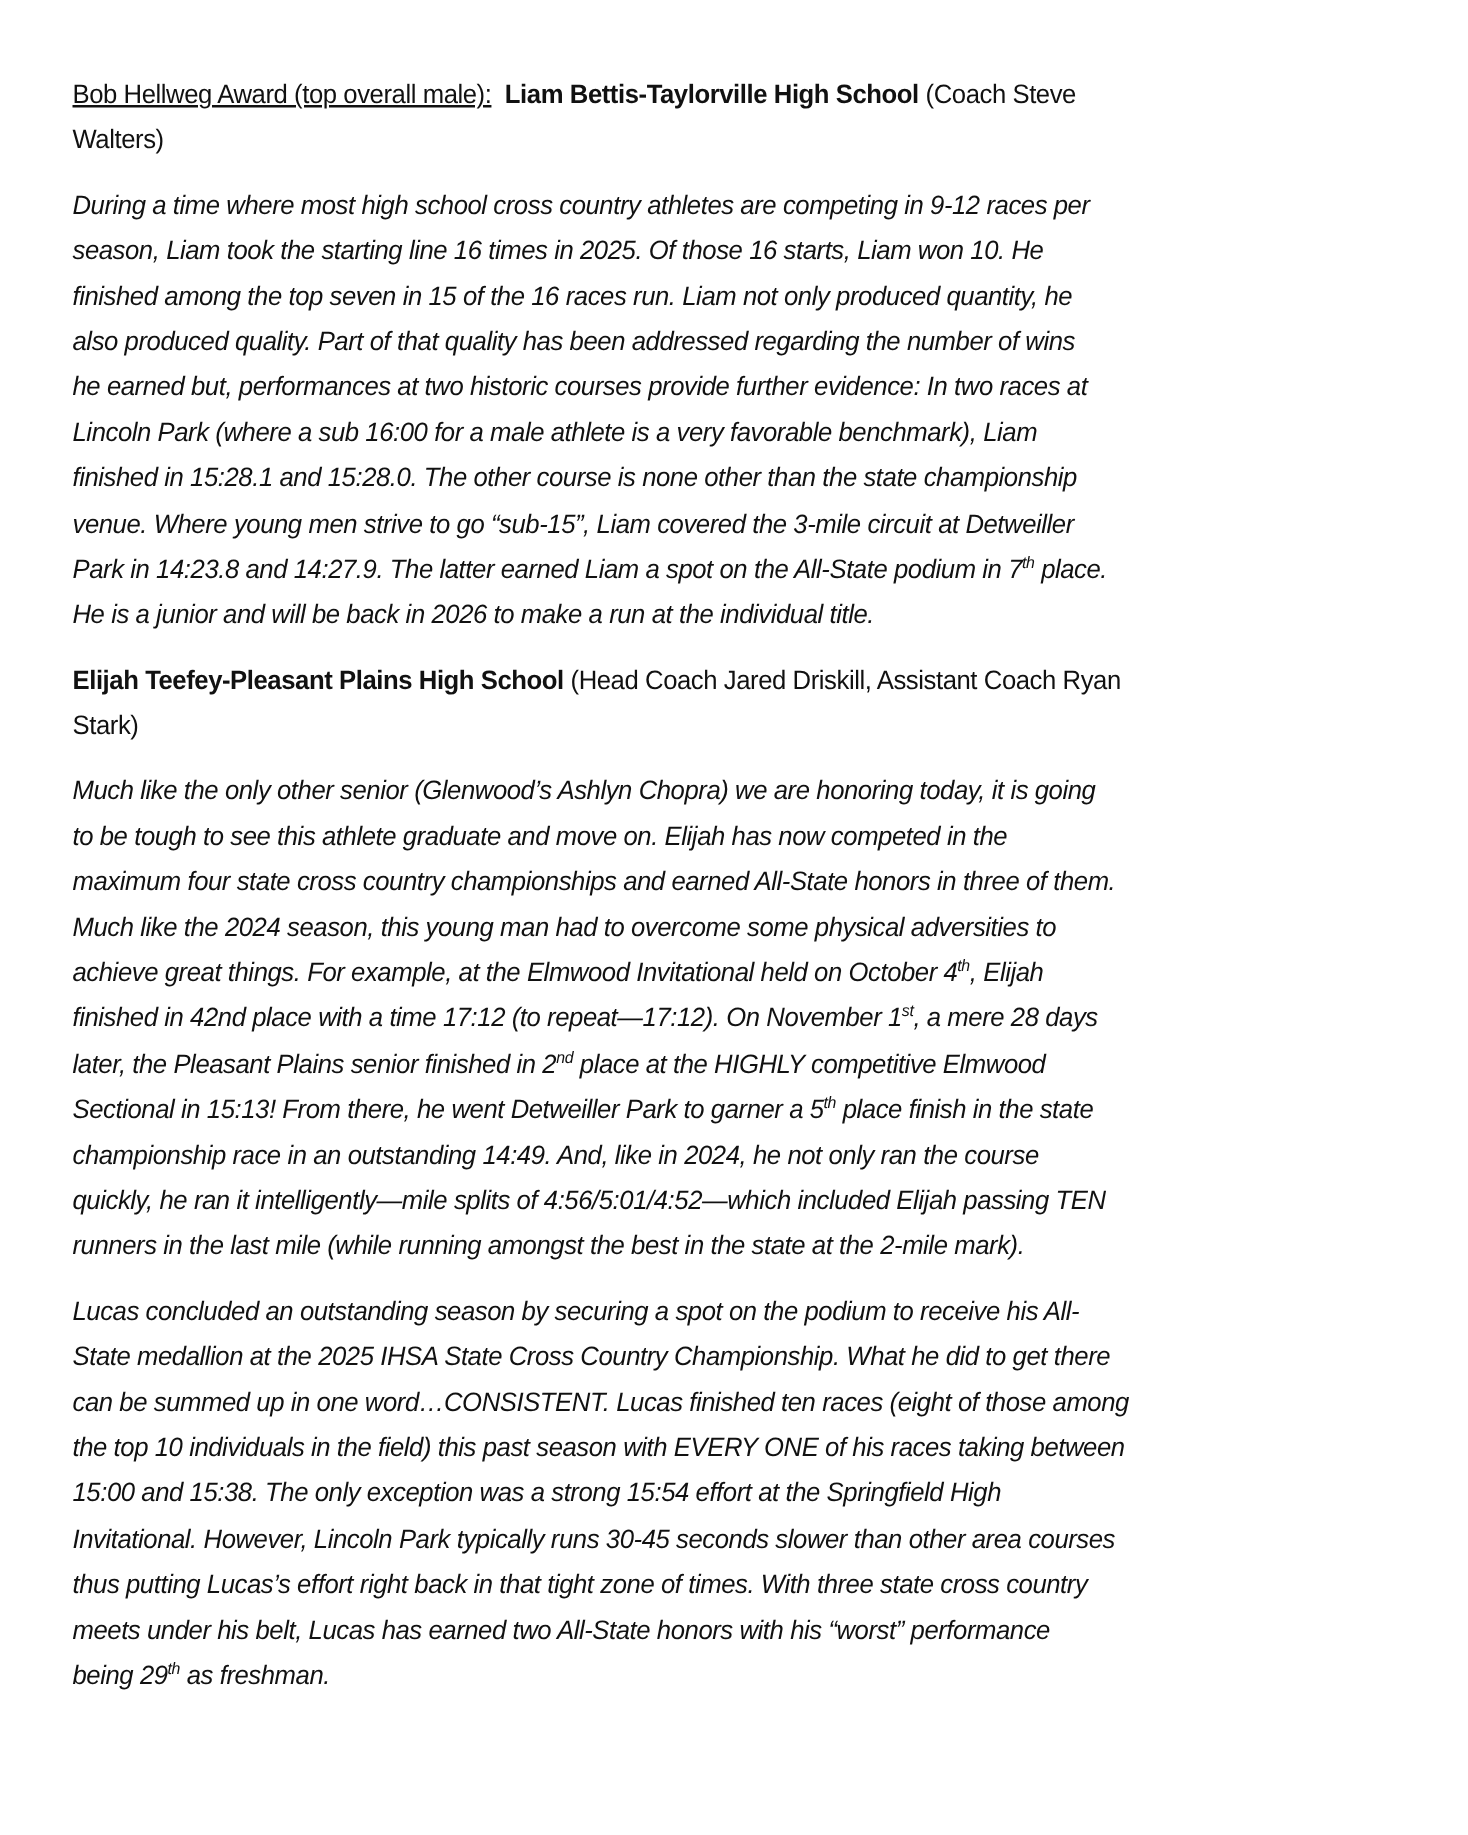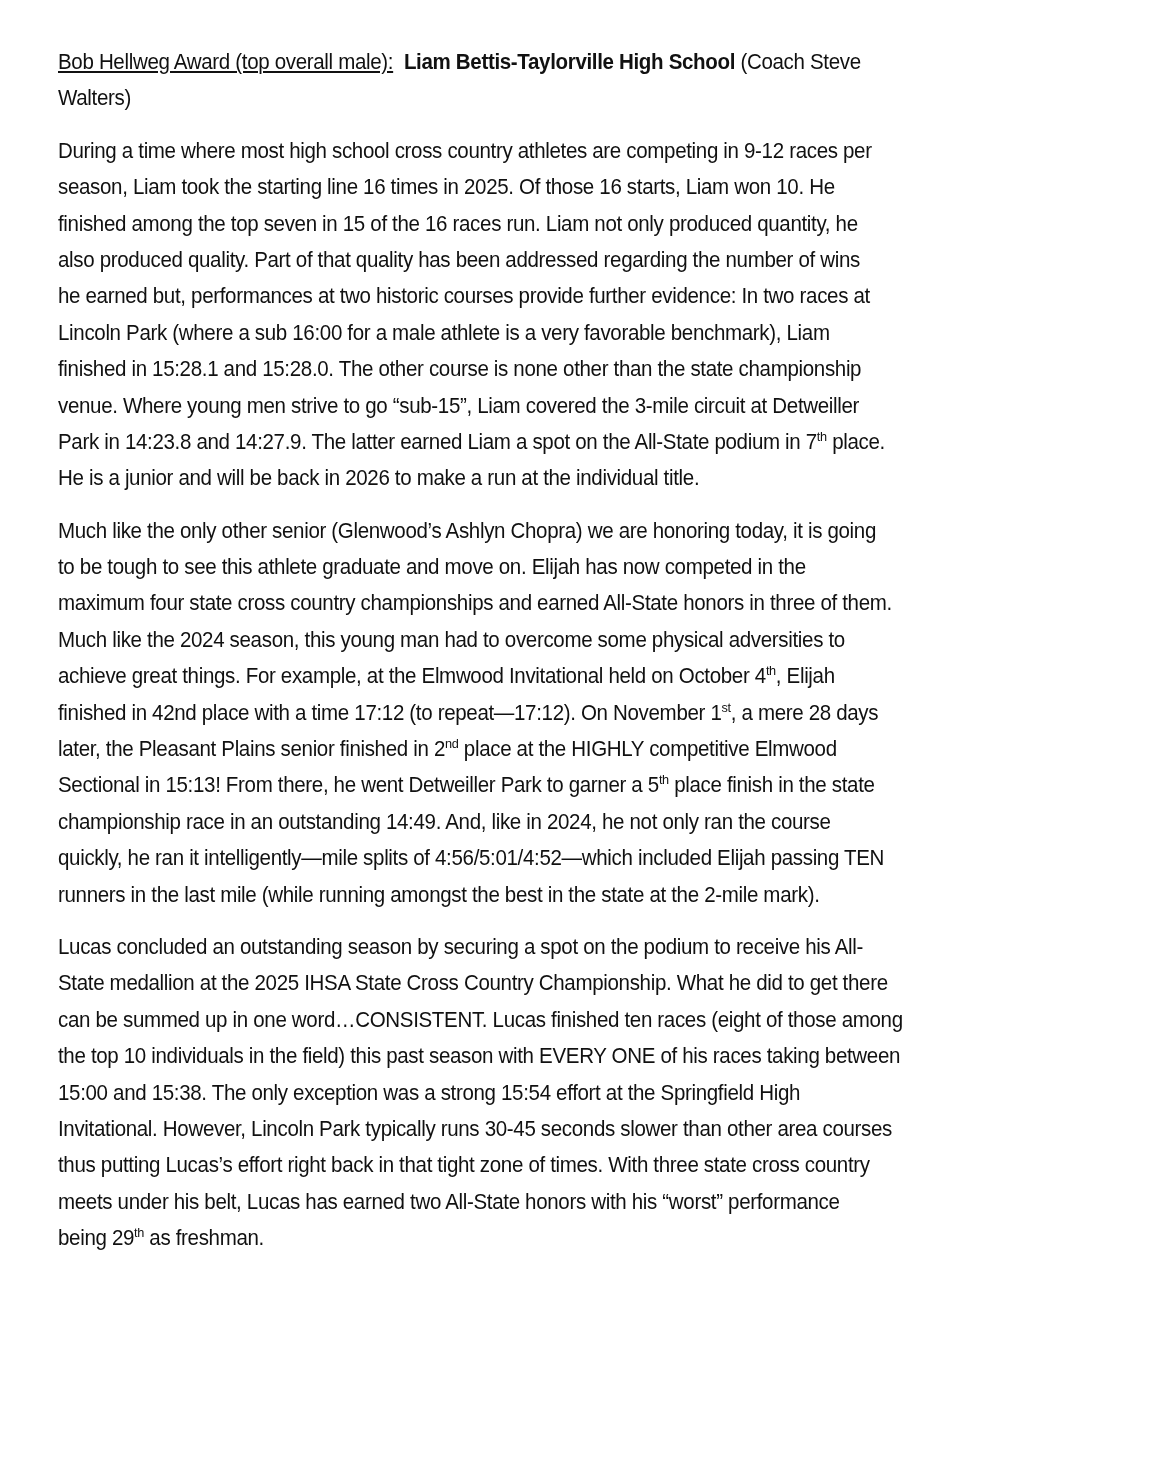--- a/index.html
+++ b/index.html
@@ -1,30 +1,30 @@
 <!DOCTYPE html>
 <html><head>
   <meta charset="utf-8">
   <style>
     html, body { margin: 0; padding: 0; background: #ffffff; }
     body {
       width: 1174px; height: 1468px; overflow: hidden;
       font-family: "Liberation Sans", sans-serif;
       color: #111111;
     }
-    .page { position: relative; padding: 44px 0 0 58px; width: 1100px; }
+    .page { position: relative; padding: 58px 0 0 58px; width: 1100px; }
     .line {
       white-space: nowrap;
       font-size: 21.2px;
       line-height: 36.4px;
       height: 36.4px;
       letter-spacing: -0.35px;
     }
     .heading-block { margin-bottom: 16px; }
-    .body-block { margin-bottom: 16px; }
+    .body-block { font-style: italic; margin-bottom: 16px; }
     .award-label { text-decoration: underline; }
     .bold { font-weight: bold; }
     sup { font-size: 62%; line-height: 0; vertical-align: super; margin-top: 20px; }
   </style>
 </head>
 <body>
 
 <div class="page">
 
   <div class="heading-block">
@@ -41,20 +41,28 @@
     <div class="line" style="transform-origin: left center; transform: scaleX(0.9691);">finished among the top seven in 15 of the 16 races run.  Liam not only produced quantity, he</div>
     <div class="line" style="transform-origin: left center; transform: scaleX(0.9691);">also produced quality.  Part of that quality has been addressed regarding the number of wins</div>
     <div class="line" style="transform-origin: left center; transform: scaleX(0.9691);">he earned but, performances at two historic courses provide further evidence:  In two races at</div>
     <div class="line" style="transform-origin: left center; transform: scaleX(0.9691);">Lincoln Park (where a sub 16:00 for a male athlete is a very favorable benchmark), Liam</div>
     <div class="line" style="transform-origin: left center; transform: scaleX(0.9691);">finished in 15:28.1 and 15:28.0.  The other course is none other than the state championship</div>
     <div class="line" style="transform-origin: left center; transform: scaleX(0.9691);">venue.  Where young men strive to go “sub-15”, Liam covered the 3-mile circuit at Detweiller</div>
     <div class="line" style="transform-origin: left center; transform: scaleX(0.9691);"><span>Park in 14:23.8 and 14:27.9.  The latter earned Liam a spot on the All-State podium in 7</span><sup>th</sup><span> place.</span></div>
     <div class="line" style="transform-origin: left center; transform: scaleX(0.9691);">He is a junior and will be back in 2026 to make a run at the individual title.</div>
   </div>
 
+  <div class="heading-block">
+    <div class="line" style="transform-origin: left center; transform: scaleX(0.9691);">
+      <span class="bold">Elijah Teefey-Pleasant Plains High School</span><span> (Head Coach Jared Driskill, Assistant Coach Ryan</span>
+    </div>
+    <div class="line" style="transform-origin: left center; transform: scaleX(0.9691);">
+      <span>Stark)</span>
+    </div>
+  </div>
   <div class="body-block">
     <div class="line" style="transform-origin: left center; transform: scaleX(0.9691);">Much like the only other senior (Glenwood’s Ashlyn Chopra) we are honoring today, it is going</div>
     <div class="line" style="transform-origin: left center; transform: scaleX(0.9691);">to be tough to see this athlete graduate and move on.  Elijah has now competed in the</div>
     <div class="line" style="transform-origin: left center; transform: scaleX(0.9691);">maximum four state cross country championships and earned All-State honors in three of them.</div>
     <div class="line" style="transform-origin: left center; transform: scaleX(0.9691);">Much like the 2024 season, this young man had to overcome some physical adversities to</div>
     <div class="line" style="transform-origin: left center; transform: scaleX(0.9691);"><span>achieve great things.  For example, at the Elmwood Invitational held on October 4</span><sup>th</sup><span>, Elijah</span></div>
     <div class="line" style="transform-origin: left center; transform: scaleX(0.9691);"><span>finished in 42nd place with a time 17:12 (to repeat—17:12).  On November 1</span><sup>st</sup><span>, a mere 28 days</span></div>
     <div class="line" style="transform-origin: left center; transform: scaleX(0.9691);"><span>later, the Pleasant Plains senior finished in 2</span><sup>nd</sup><span> place at the HIGHLY competitive Elmwood</span></div>
     <div class="line" style="transform-origin: left center; transform: scaleX(0.9691);"><span>Sectional in 15:13!  From there, he went Detweiller Park to garner a 5</span><sup>th</sup><span> place finish in the state</span></div>
     <div class="line" style="transform-origin: left center; transform: scaleX(0.9691);">championship race in an outstanding 14:49. And, like in 2024, he not only ran the course</div>

